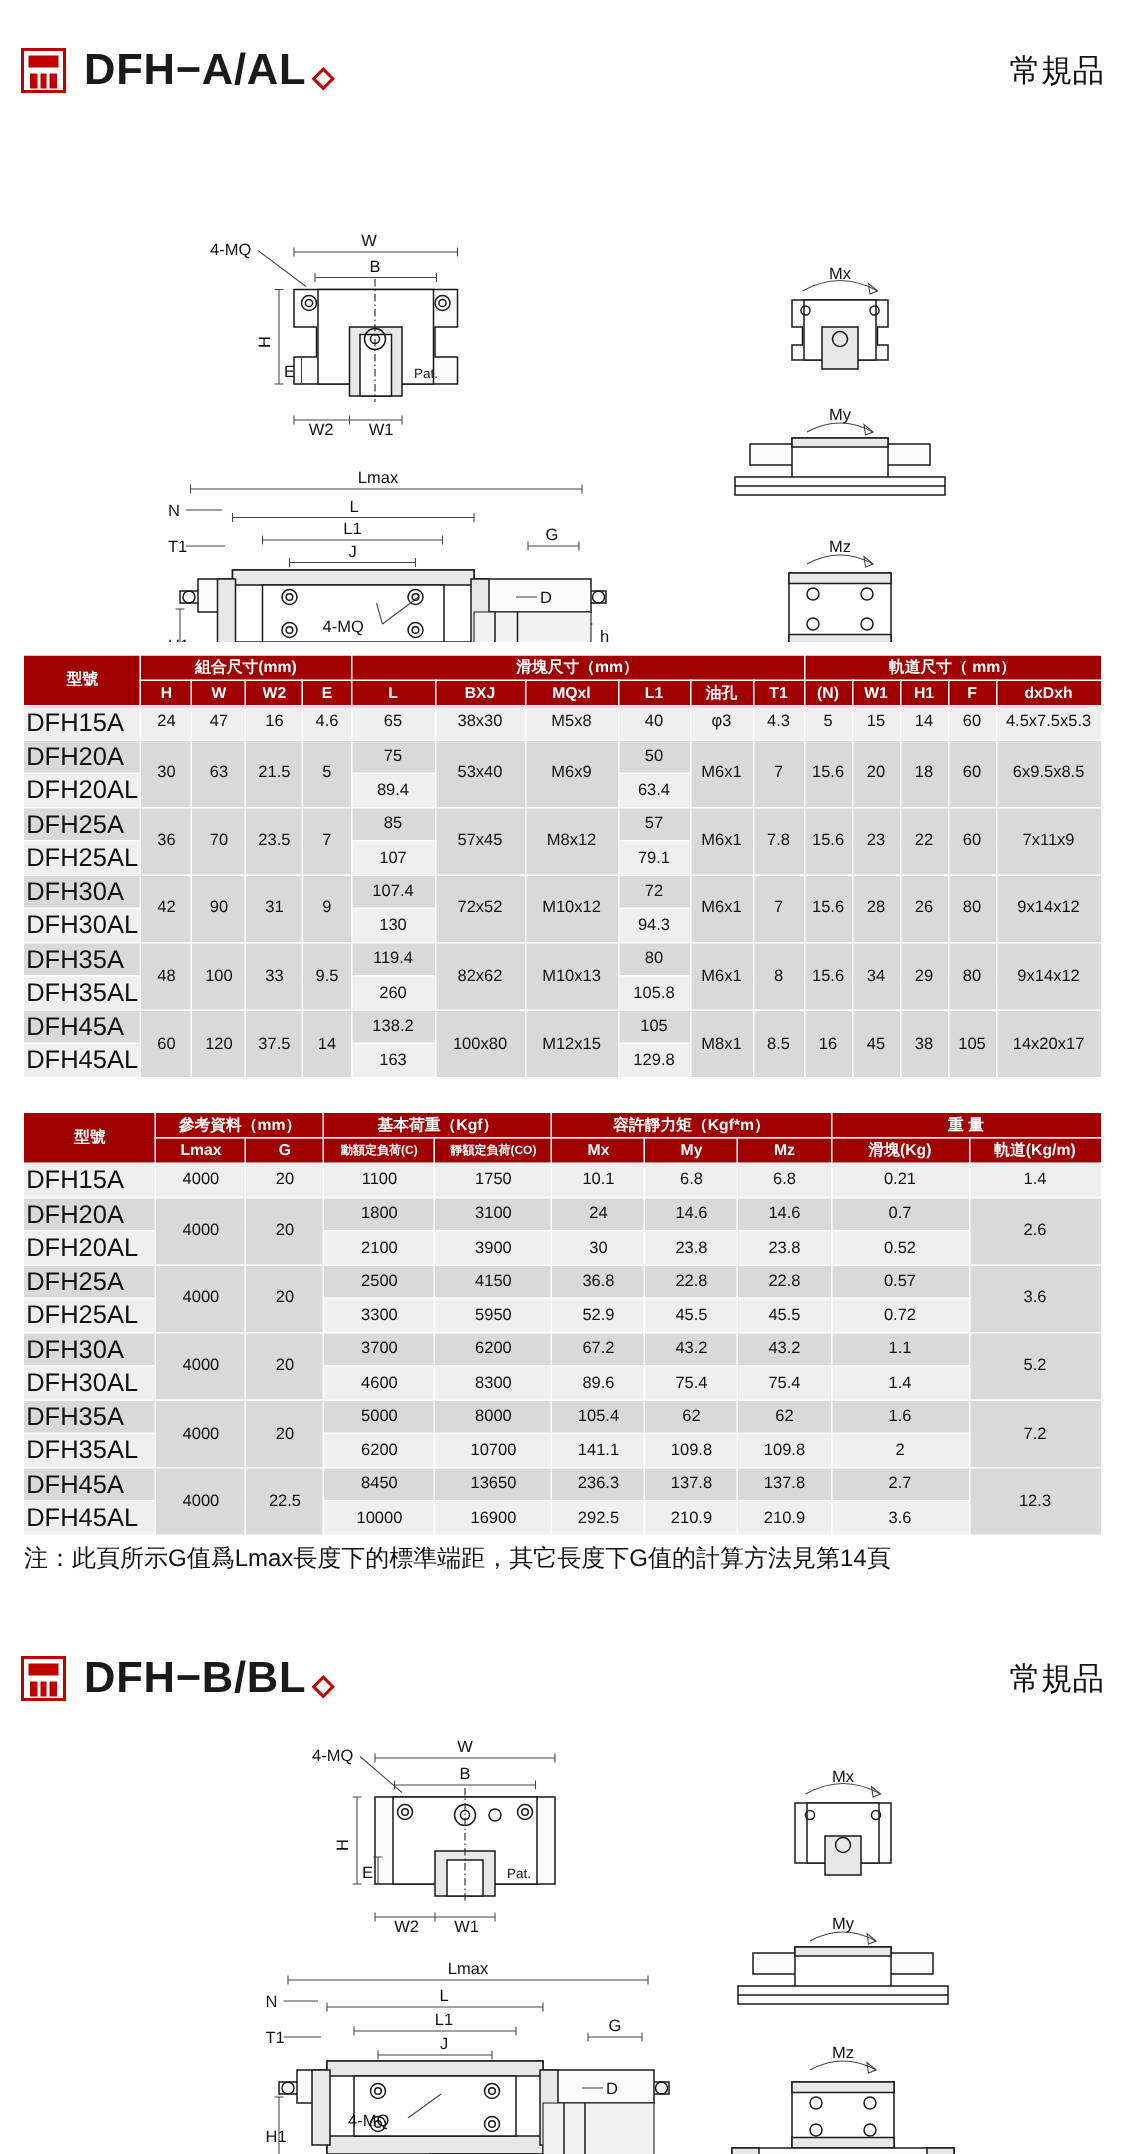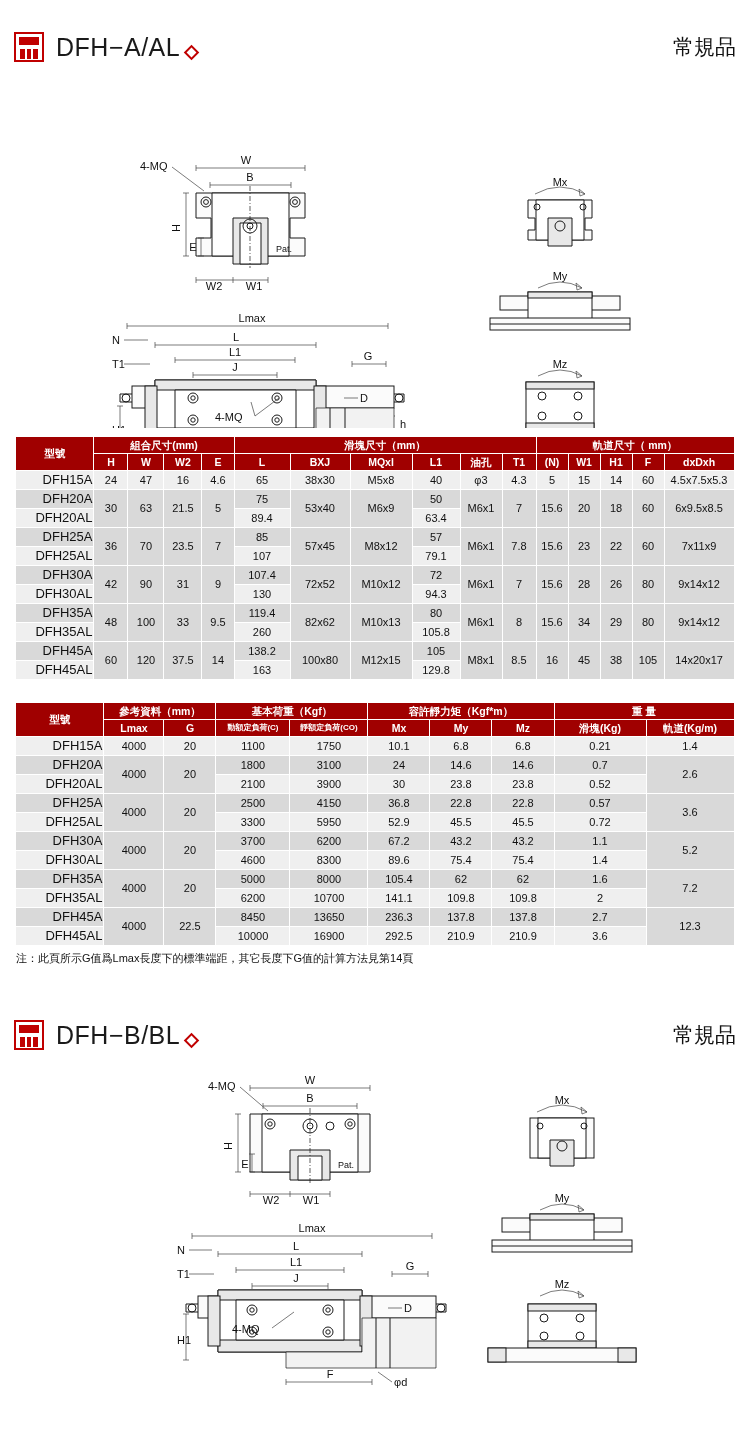--- a/index.html
+++ b/index.html
@@ -39,22 +39,22 @@
   .logo-box .bar-b1 {
     position: absolute; left: 4px; top: 15px; width: 5px; height: 10px; background:#c00000;
   }
   .logo-box .bar-b2 {
     position: absolute; left: 11px; top: 15px; width: 4px; height: 10px; background:#c00000;
   }
   .logo-box .bar-b3 {
     position: absolute; left: 17px; top: 15px; width: 5px; height: 10px; background:#c00000;
   }
   .sec-title {
-    font-size: 25px;
-    font-weight: normal;
+    font-size: 29px;
+    font-weight: bold;
     color: #1a1a1a;
     margin-left: 12px;
     letter-spacing: .5px;
     font-family: "Liberation Sans", sans-serif;
   }
   .sec-dia {
     width: 11px; height: 11px;
     border: 2px solid #c00000;
     transform: rotate(45deg);
     margin-left: 6px;
@@ -102,29 +102,29 @@
   table.spec thead th.tall { height: 19px; }
   table.spec tbody td {
     background: #efefef;
     height: 19px;
     font-size: 11px;
   }
   table.spec tbody tr.alt td {
     background: #d9d9d9;
   }
   table.spec tbody td.model {
-    text-align: right;
-    font-size: 13px;
+    text-align: left;
+    font-size: 17px;
   }
   .sub-small { font-size: 8px; display:block; line-height:1.05; }
 
   .note {
     width: 718px;
     margin: 5px auto 0 auto;
-    font-size: 11px;
+    font-size: 16px;
     color: #111;
   }
 
   .gap { height: 14px; }
   .gap-lg { height: 22px; }
 
   
   .dt { font-family: "Liberation Sans", sans-serif; font-size: 11px; fill: #111; }
   .dt-s { font-family: "Liberation Sans", sans-serif; font-size: 9px; fill: #111; }
   .ln { stroke: #1a1a1a; stroke-width: 1; fill: none; }

